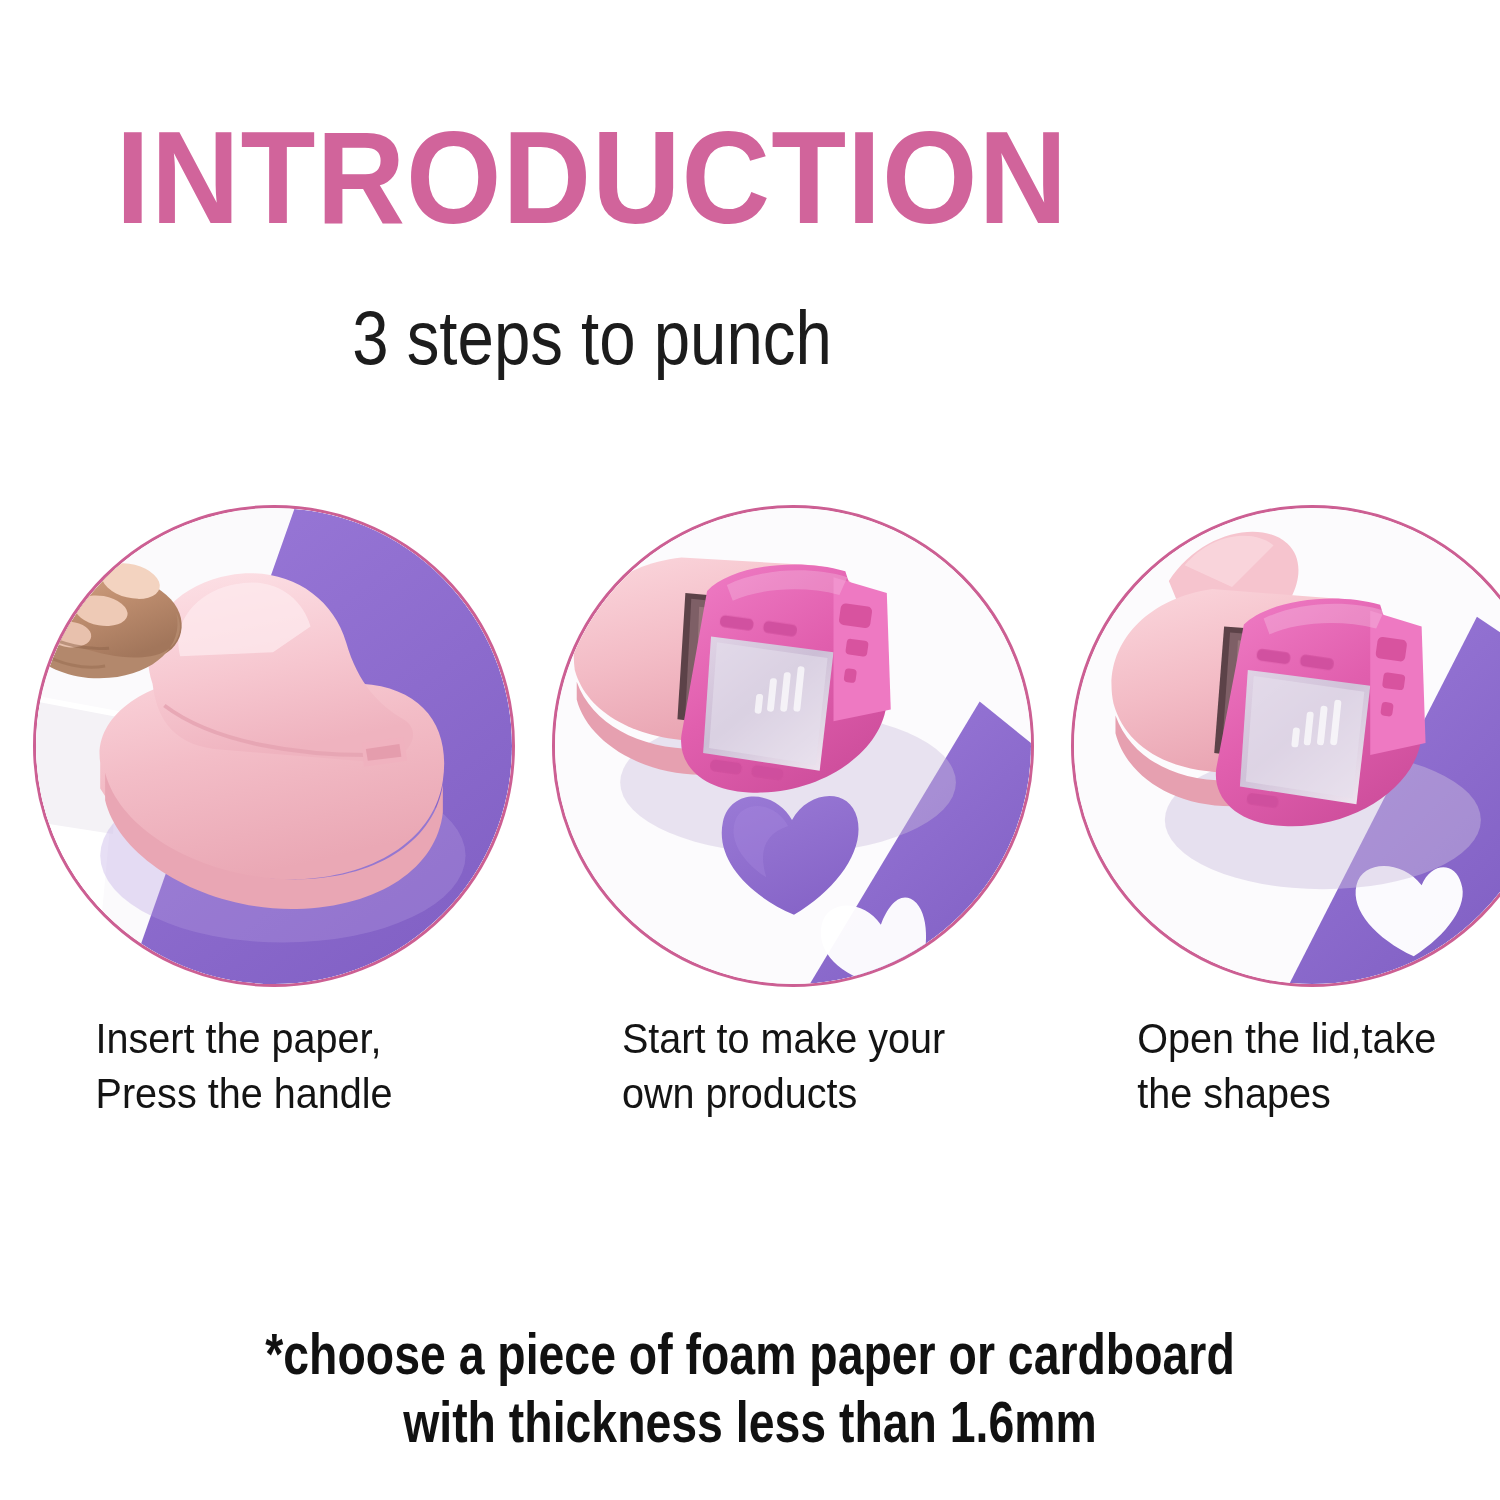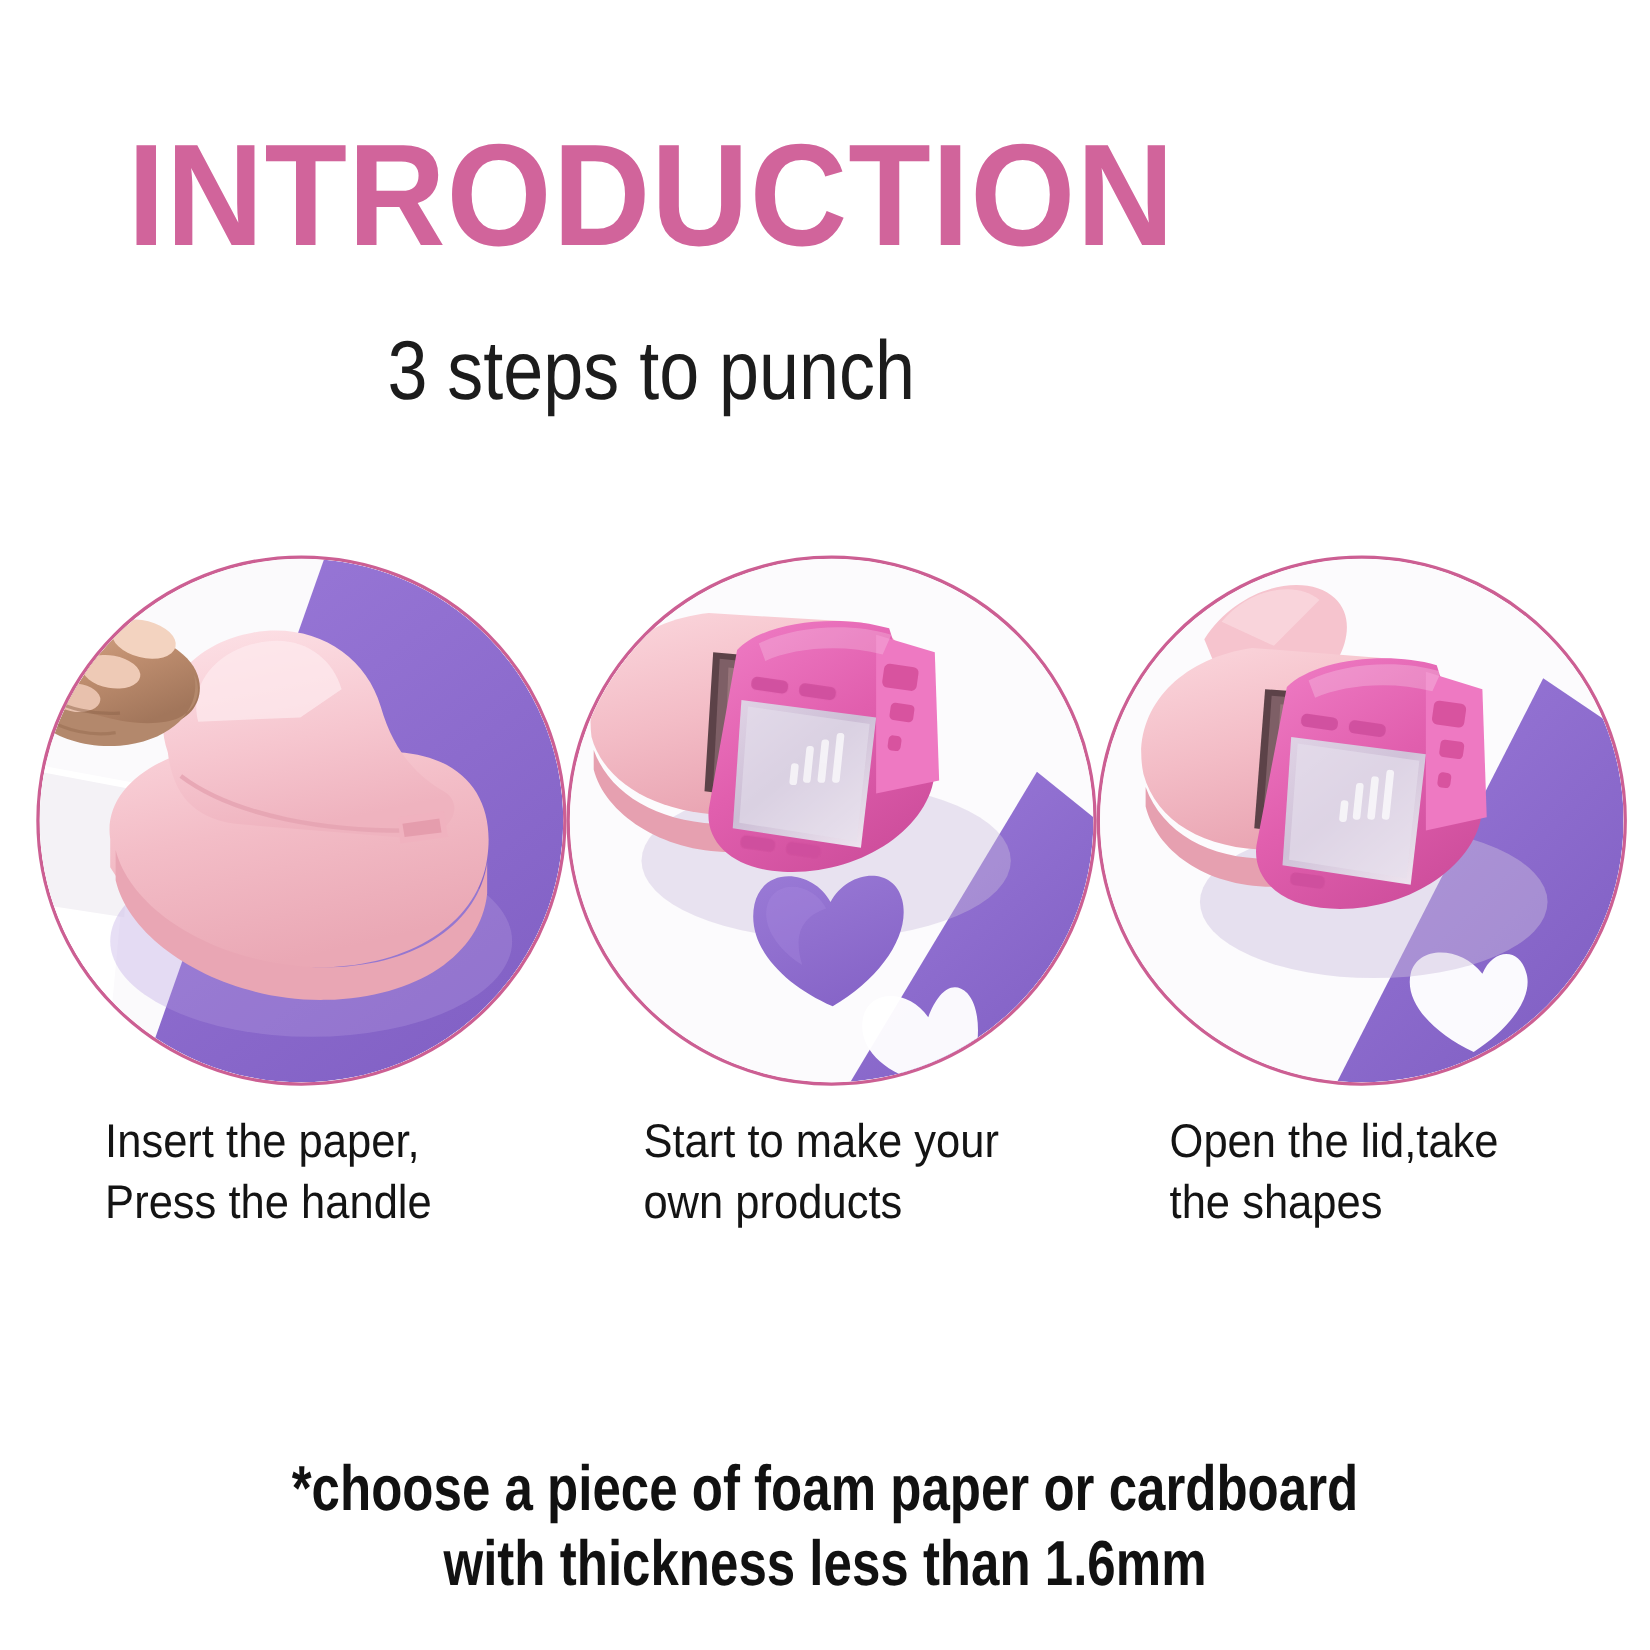--- a/index.html
+++ b/index.html
@@ -52,20 +52,21 @@
   
   #steps-row {
     position: absolute;
     top: 505px;
     left: 0;
     width: 1500px;
     display: flex;
     justify-content: space-between;
     padding: 0 33px;
     box-sizing: border-box;
+    gap: 37px;
   }
   .step {
     width: 482px;
     display: flex;
     flex-direction: column;
     align-items: flex-start;
   }
   .photo-circle {
     width: 482px;
     height: 482px;

